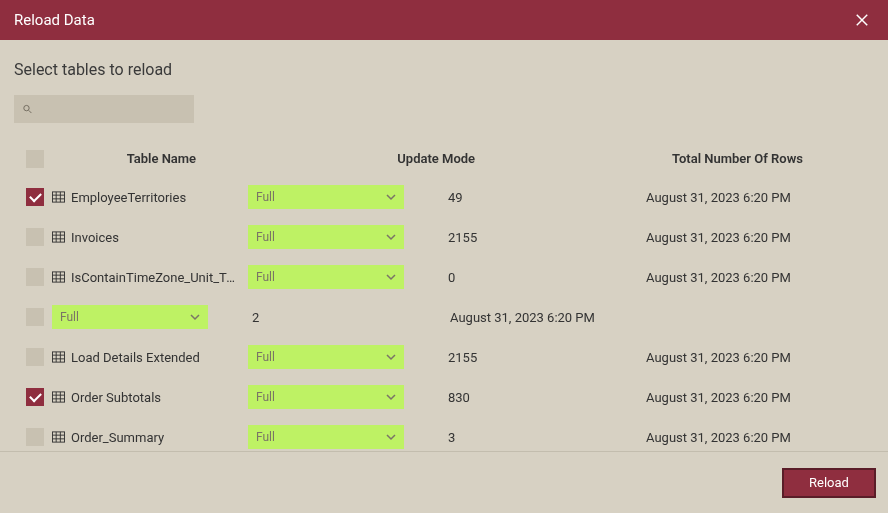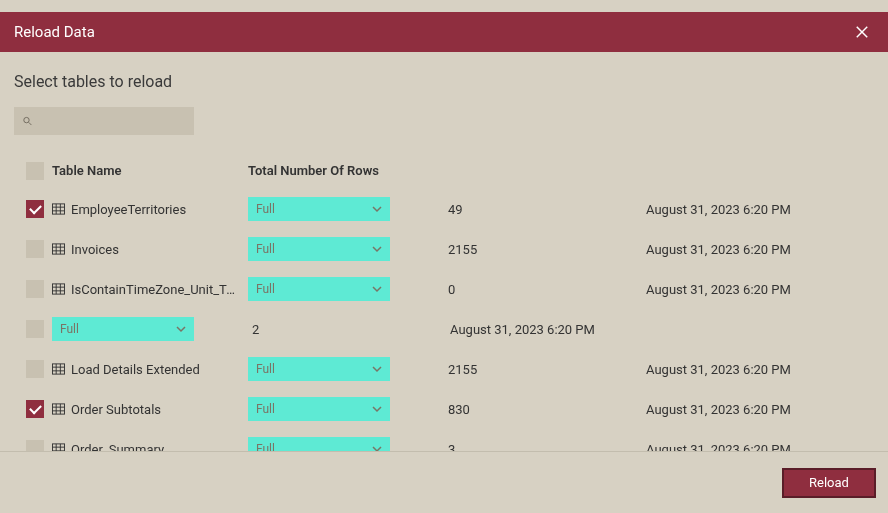--- a/index.html
+++ b/index.html
@@ -17,21 +17,20 @@
     .header {
       background: #8f2e3f;
       color: #fff;
       height: 40px;
       display: flex;
       align-items: center;
       justify-content: space-between;
       padding: 0 14px 0 14px;
       font-size: 15px;
       font-weight: 400;
-      margin-top: 12px;
     }
     .close-btn {
       cursor: pointer;
       width: 24px;
       height: 24px;
       display: flex;
       align-items: center;
       justify-content: center;
     }
     .close-btn svg { width: 18px; height: 18px; }
@@ -72,20 +71,21 @@
     .table-wrap {
       flex: 1;
       overflow-y: auto;
       background: #d7d1c3;
     }
     .table-header, .table-row {
       display: flex;
       align-items: center;
       min-height: 40px;
       padding: 0 4px;
+      justify-content: space-between;
     }
     .table-header {
       font-weight: 600;
       color: #333;
       border-bottom: 1px solid transparent;
       font-size: 13px;
       height: 36px;
       min-height: 36px;
     }
     .col-check { width: 34px; display:flex; align-items:center; justify-content:center;}
@@ -112,23 +112,23 @@
       border: solid #fff;
       border-width: 0 2px 2px 0;
       transform: rotate(45deg) translate(-1px,-1px);
     }
     .table-icon {
       width: 13px; height: 12px;
       display: inline-block;
     }
     .table-icon svg { width:13px; height:12px; }
     .mode-select {
-      width: 142px;
+      width: 156px;
       height: 24px;
-      background: #5eead4;
+      background: #bef264;
       border: none;
       display: flex;
       align-items: center;
       justify-content: space-between;
       padding: 0 8px;
       color: #7a7566;
       font-size: 12px;
       cursor: pointer;
     }
     .mode-select svg { width:10px; height:10px; fill:#7a7566;}
@@ -183,20 +183,21 @@
     </svg>
     <input type="text" placeholder="" style="">
   </div>
 
   <div class="table-wrap">
     <div class="table-header">
       <div class="col-check">
         <span class="checkbox"></span>
       </div>
       <div class="col-name">Table Name</div>
+      <div class="col-mode">Update Mode</div>
       <div class="col-rows">Total Number Of Rows</div>
     </div>
     <div id="rows">
         <div class="table-row">
           <div class="col-check">
             <span class="checkbox checked"></span>
           </div>
           <div class="col-name">
             <span class="table-icon"><svg viewBox="0 0 14 12">
                 <rect x="0.5" y="0.5" width="13" height="11" fill="none" stroke="#333" stroke-width="1"></rect>

